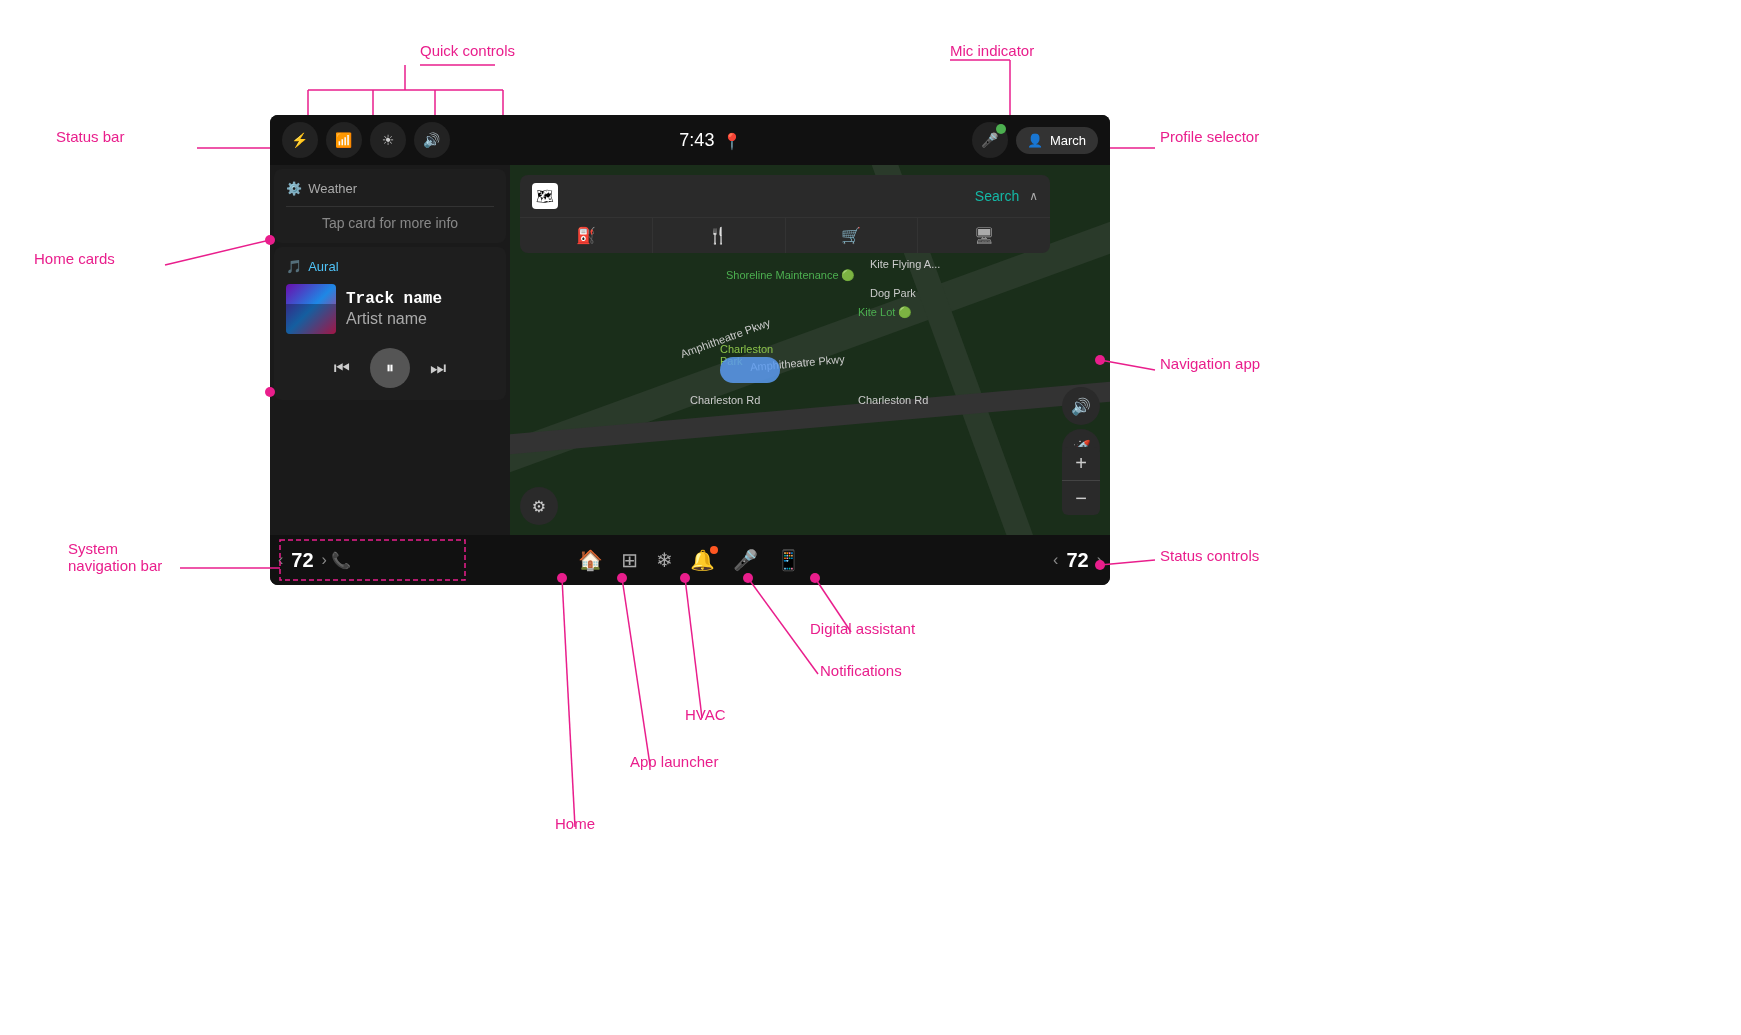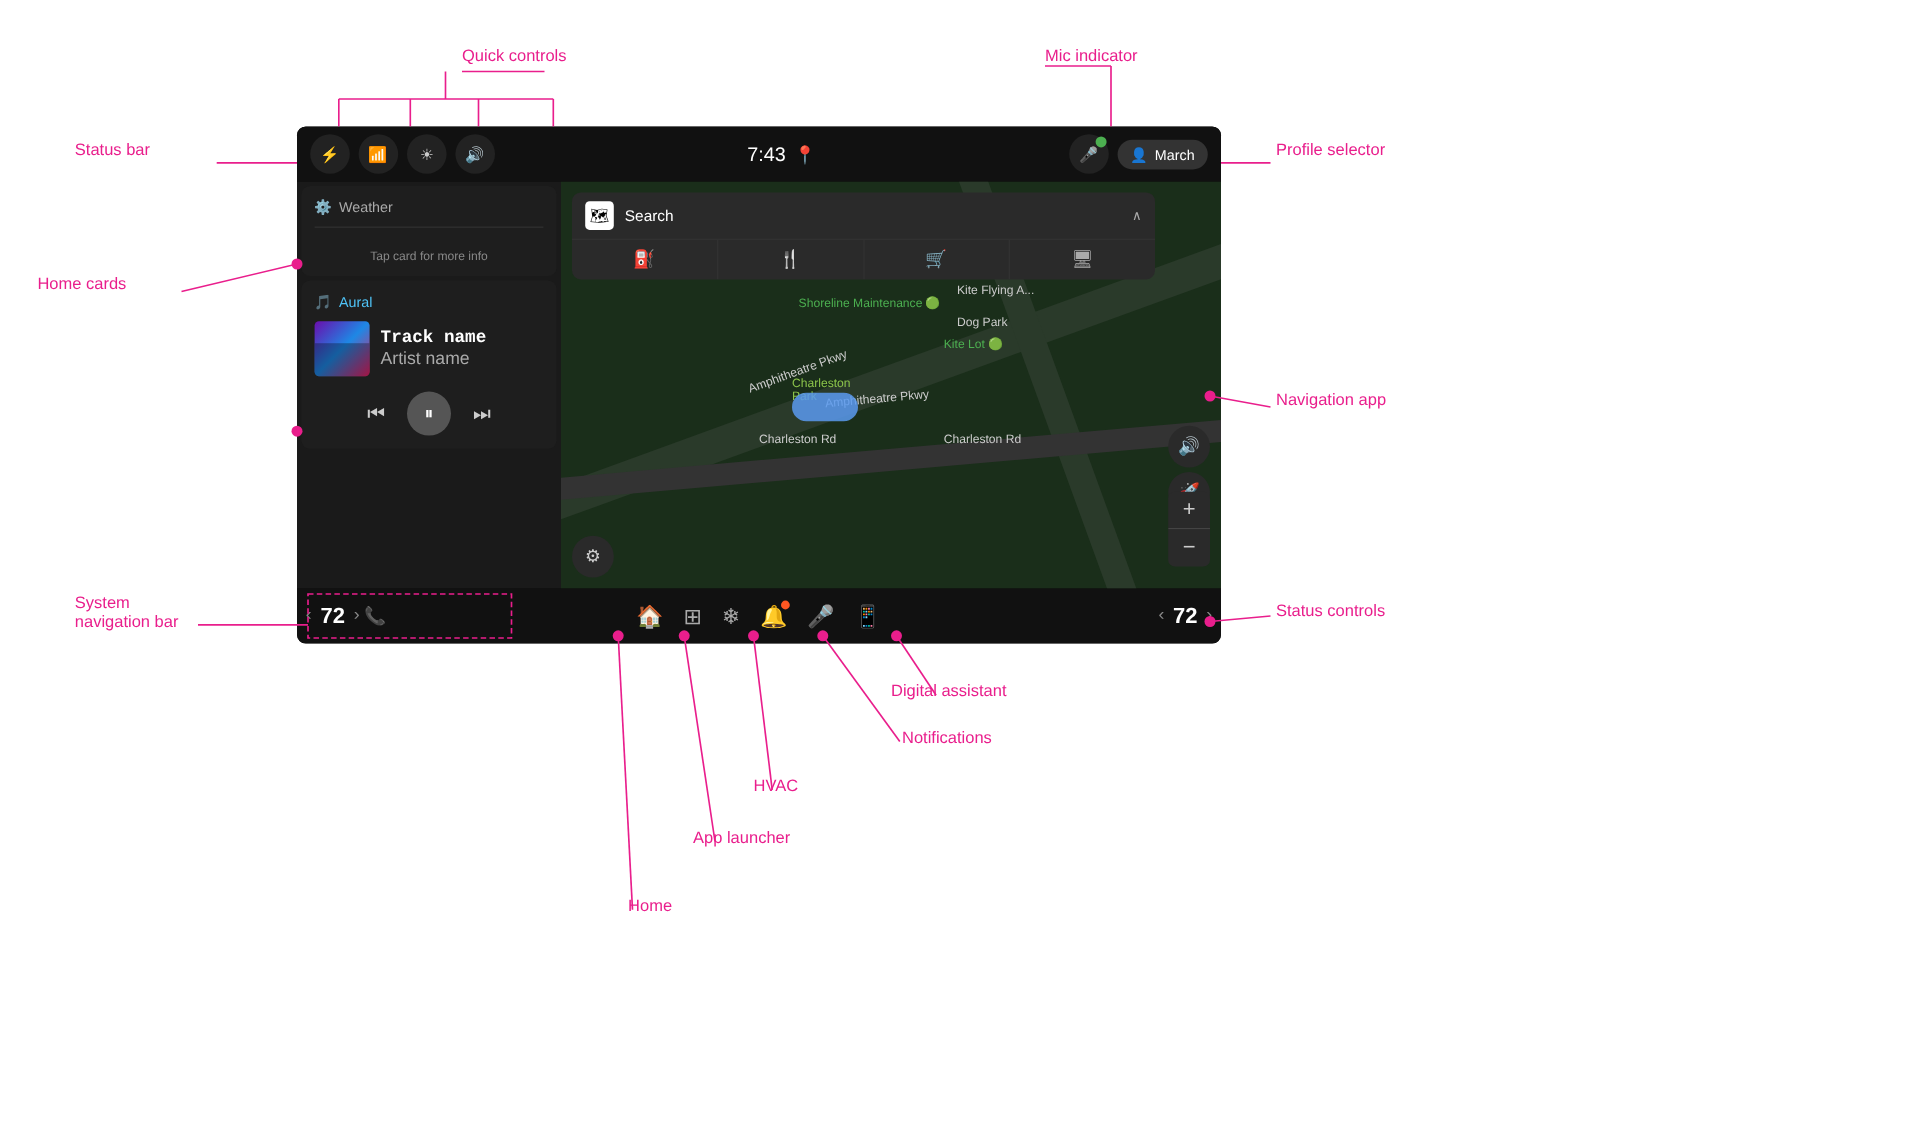--- a/index.html
+++ b/index.html
@@ -160,23 +160,23 @@
 
     .weather-sub {
       font-size: 11px;
       color: #aaa;
       margin-top: 2px;
     }
 
     .weather-tap {
       text-align: center;
       color: #888;
-      font-size: 11px;
+      font-size: 14px;
       margin-top: 10px;
-      padding-top: 20px;
+      padding-top: 8px;
       border-top: 1px solid #333;
     }
 
     
     .music-card {
       background: #1e1e1e;
       margin: 4px;
       border-radius: 8px;
       padding: 12px;
     }
@@ -338,22 +338,23 @@
     .map-search-bar {
       display: flex;
       align-items: center;
       padding: 8px 12px;
       gap: 10px;
       border-bottom: 1px solid #333;
     }
 
     .map-search-text {
       flex: 1;
-      color: #ffffff;
+      color: #14b8a6;
       font-size: 14px;
+      text-align: right;
     }
 
     .map-search-arrow {
       color: #aaa;
       font-size: 12px;
     }
 
     .map-shortcuts {
       display: flex;
       gap: 0;
@@ -675,41 +676,41 @@
       <span class="temp-val">72</span>
       <span class="temp-arrow">›</span>
     </div>
   </div>
 </div>
 
 <div class="label" style="left: 420px; top: 42px;">Quick controls</div>
 
 <div class="label" style="left: 950px; top: 42px;">Mic indicator</div>
 
-<div class="label" style="left: 68px; top: 128px;">Status bar</div>
+<div class="label" style="left: 56px; top: 128px;">Status bar</div>
 
 <div class="label" style="left: 1160px; top: 128px;">Profile selector</div>
 
 <div class="label" style="left: 34px; top: 250px; text-align: center;">Home cards</div>
 
 <div class="label" style="left: 1160px; top: 355px;">Navigation app</div>
 
 <div class="label" style="left: 68px; top: 540px;">System<br>navigation bar</div>
 
 <div class="label" style="left: 1160px; top: 547px;">Status controls</div>
 
 <div class="label" style="left: 810px; top: 620px;">Digital assistant</div>
 
 <div class="label" style="left: 820px; top: 662px;">Notifications</div>
 
 <div class="label" style="left: 685px; top: 706px;">HVAC</div>
 
 <div class="label" style="left: 630px; top: 753px;">App launcher</div>
 
-<div class="label" style="left: 555px; top: 815px; margin-left: 16px;">Home</div>
+<div class="label" style="left: 555px; top: 815px;">Home</div>
 
 <svg class="annotations">
 
   <line x1="308" y1="90" x2="308" y2="115" stroke="#e91e8c" stroke-width="1.5"></line>
   <line x1="308" y1="90" x2="503" y2="90" stroke="#e91e8c" stroke-width="1.5"></line>
   <line x1="503" y1="90" x2="503" y2="115" stroke="#e91e8c" stroke-width="1.5"></line>
   <line x1="373" y1="90" x2="373" y2="115" stroke="#e91e8c" stroke-width="1.5"></line>
   <line x1="435" y1="90" x2="435" y2="115" stroke="#e91e8c" stroke-width="1.5"></line>
   <line x1="405" y1="65" x2="405" y2="90" stroke="#e91e8c" stroke-width="1.5"></line>
   <line x1="420" y1="65" x2="495" y2="65" stroke="#e91e8c" stroke-width="1.5"></line>

